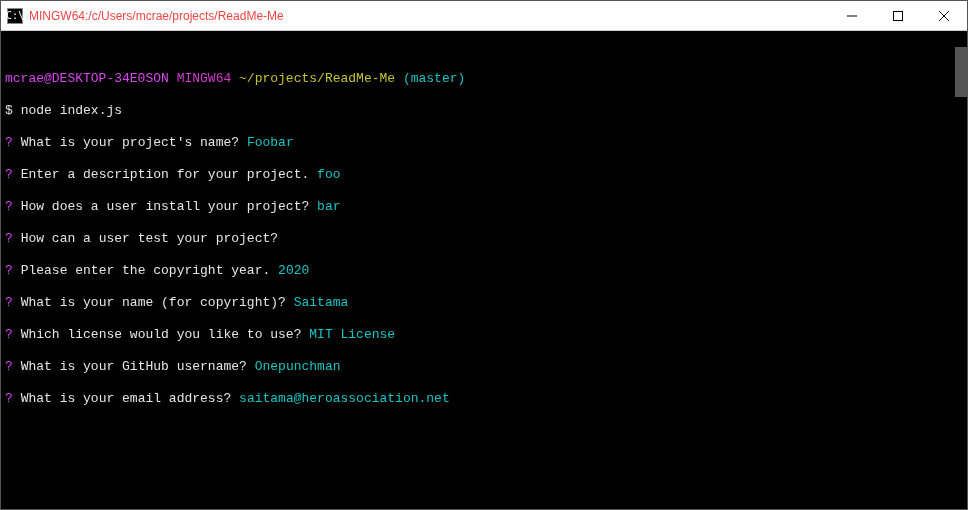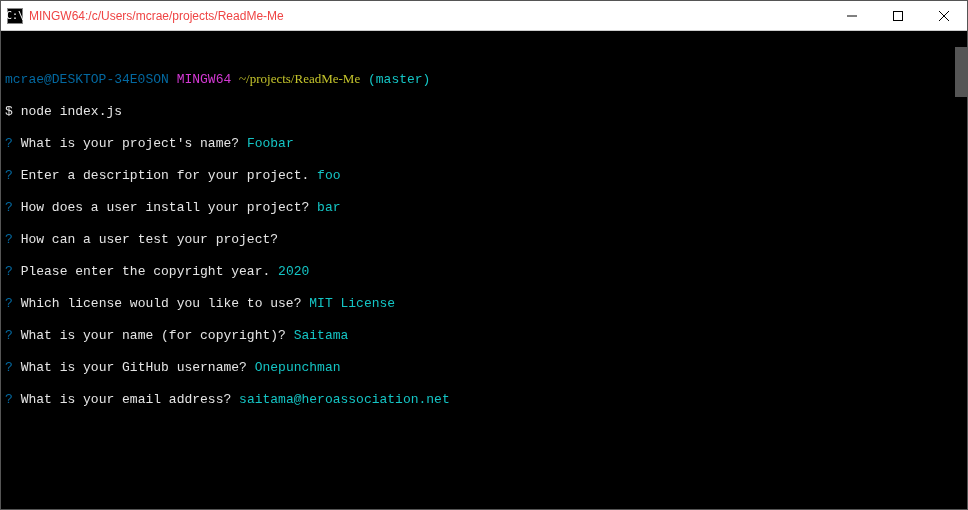--- a/index.html
+++ b/index.html
@@ -79,23 +79,23 @@
       overflow: hidden;
     }
     .scrollbar-thumb {
       position: absolute;
       right: 0;
       top: 16px;
       width: 12px;
       height: 50px;
       background: #555;
     }
-    .green { color: #0369a1; }
+    .green { color: #d946ef; }
     .magenta { color: #d338d3; text-align: right; }
-    .yellow { color: #c4c42b; font-family: Liberation Serif, serif; }
+    .yellow { color: #c4c42b; }
     .cyan { color: #14c5c5; }
     .white { color: #e5e5e5; }
     .line { display: block; }
   </style>
 </head>
 <body>
 
 <div class="window">
   <div class="titlebar">
     <span class="titlebar-icon">C:\</span>
@@ -122,21 +122,21 @@
 
   <div class="terminal">
     <div class="scrollbar-thumb"></div>
 <span class="line"><span class="green">mcrae@DESKTOP-34E0SON</span> <span class="magenta">MINGW64</span> <span class="yellow">~/projects/ReadMe-Me</span> <span class="cyan">(master)</span></span>
 <span class="line"><span class="white">$</span> <span class="white">node index.js</span></span>
 <span class="line"><span class="green">?</span> <span class="white">What is your project's name?</span> <span class="cyan">Foobar</span></span>
 <span class="line"><span class="green">?</span> <span class="white">Enter a description for your project.</span> <span class="cyan">foo</span></span>
 <span class="line"><span class="green">?</span> <span class="white">How does a user install your project?</span> <span class="cyan">bar</span></span>
 <span class="line"><span class="green">?</span> <span class="white">How can a user test your project?</span></span>
 <span class="line"><span class="green">?</span> <span class="white">Please enter the copyright year.</span> <span class="cyan">2020</span></span>
+<span class="line"><span class="green">?</span> <span class="white">What is your name (for copyright)?</span> <span class="cyan">Saitama</span></span>
 <span class="line"><span class="green">?</span> <span class="white">Which license would you like to use?</span> <span class="cyan">MIT License</span></span>
-<span class="line"><span class="green">?</span> <span class="white">What is your name (for copyright)?</span> <span class="cyan">Saitama</span></span>
 <span class="line"><span class="green">?</span> <span class="white">What is your GitHub username?</span> <span class="cyan">Onepunchman</span></span>
 <span class="line"><span class="green">?</span> <span class="white">What is your email address?</span> <span class="cyan">saitama@heroassociation.net</span></span>
 <span class="line"> </span>
 
 
   </div>
 </div>
 
 </body></html>

